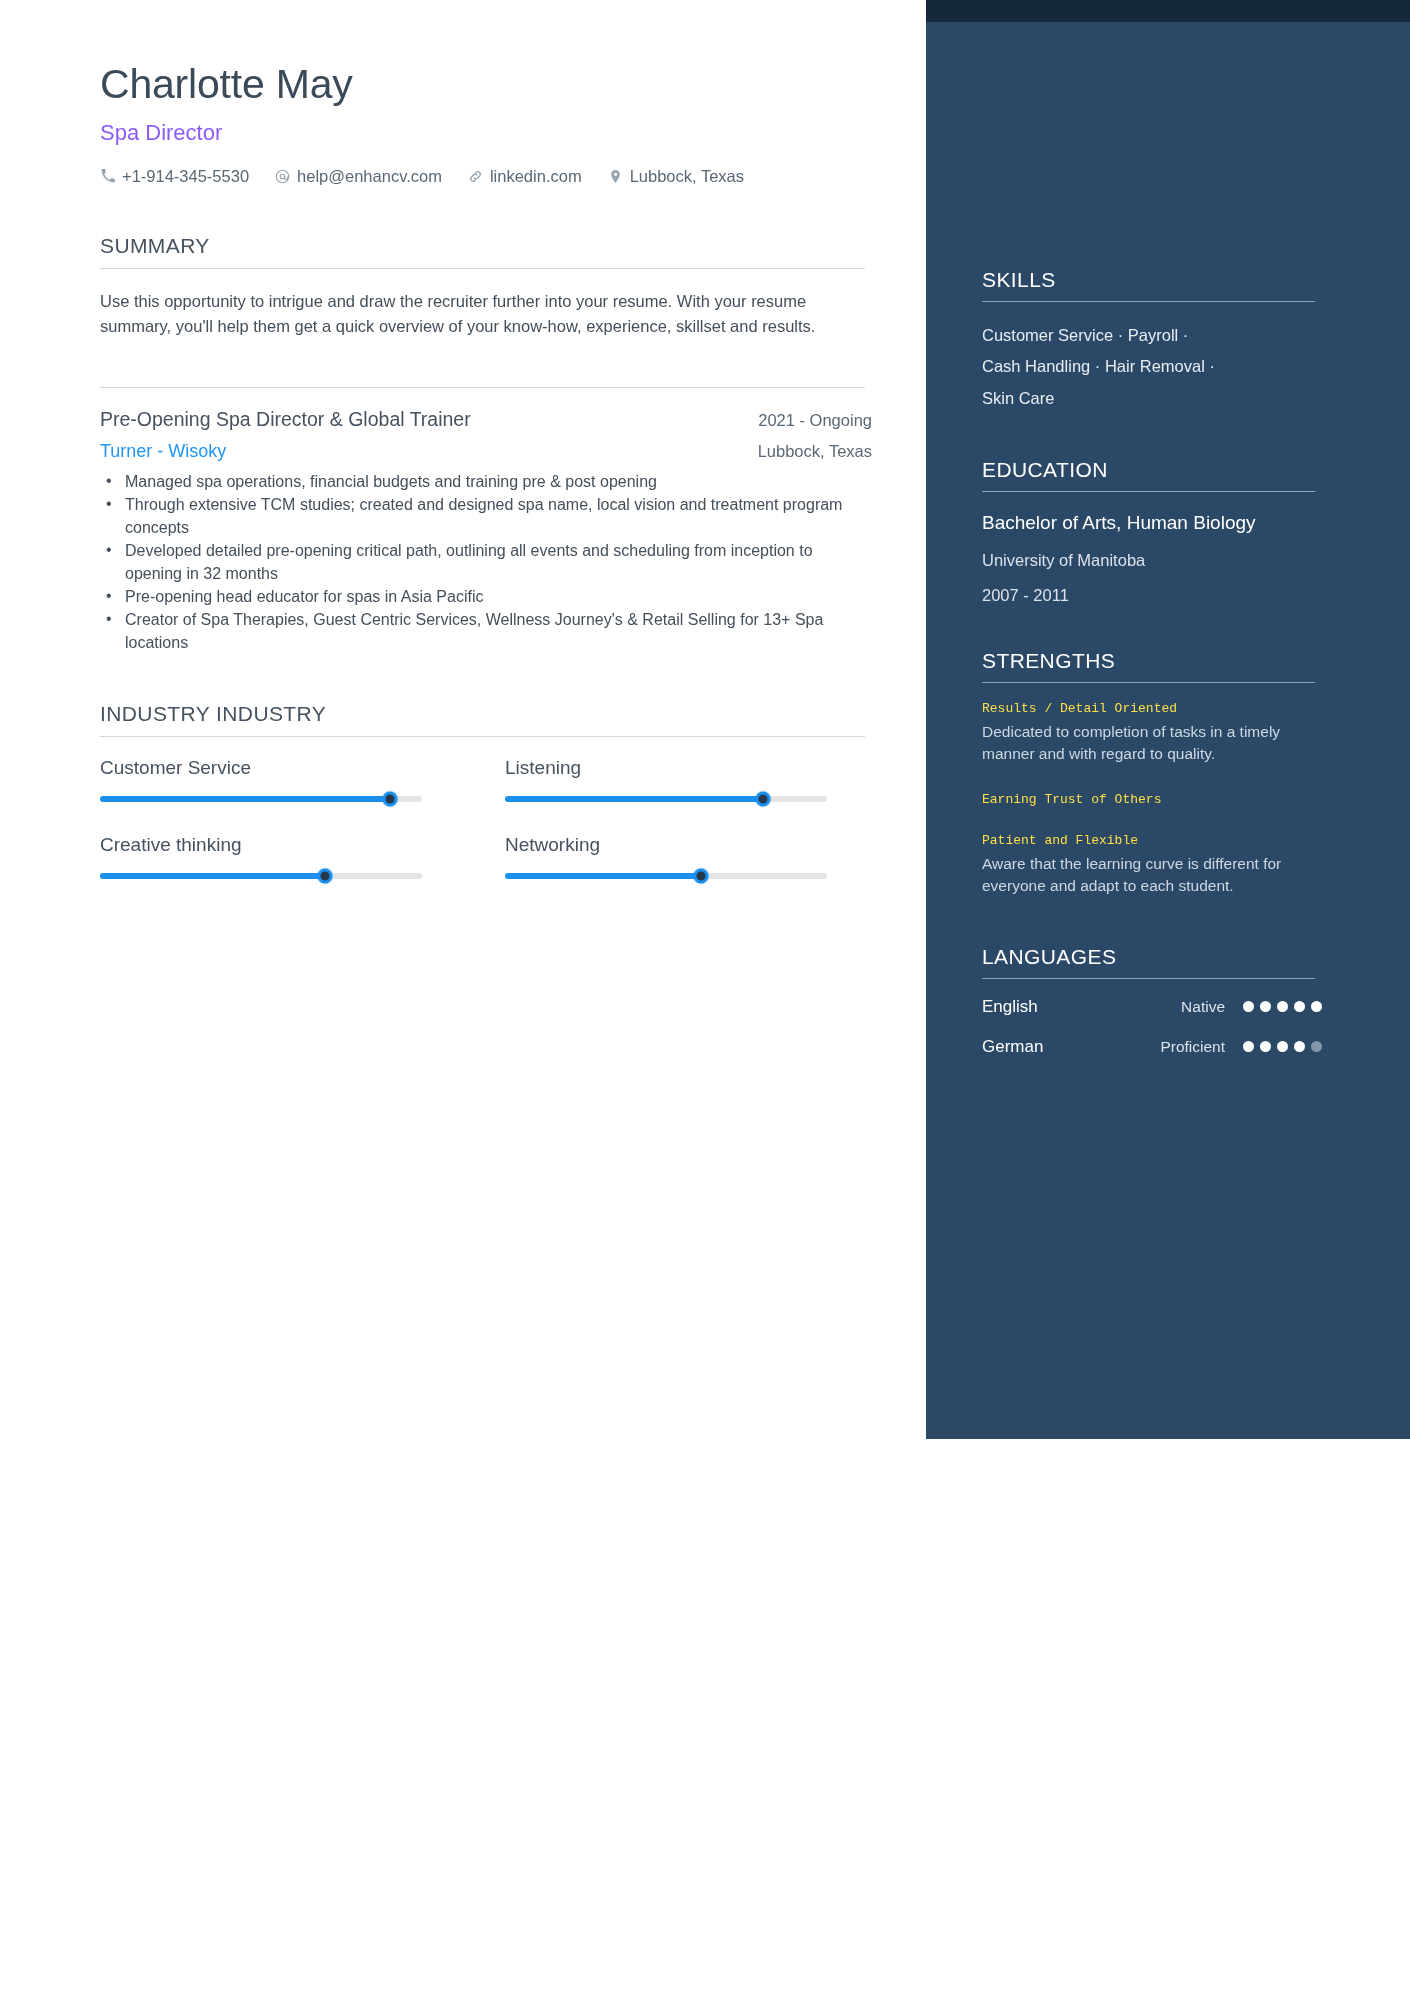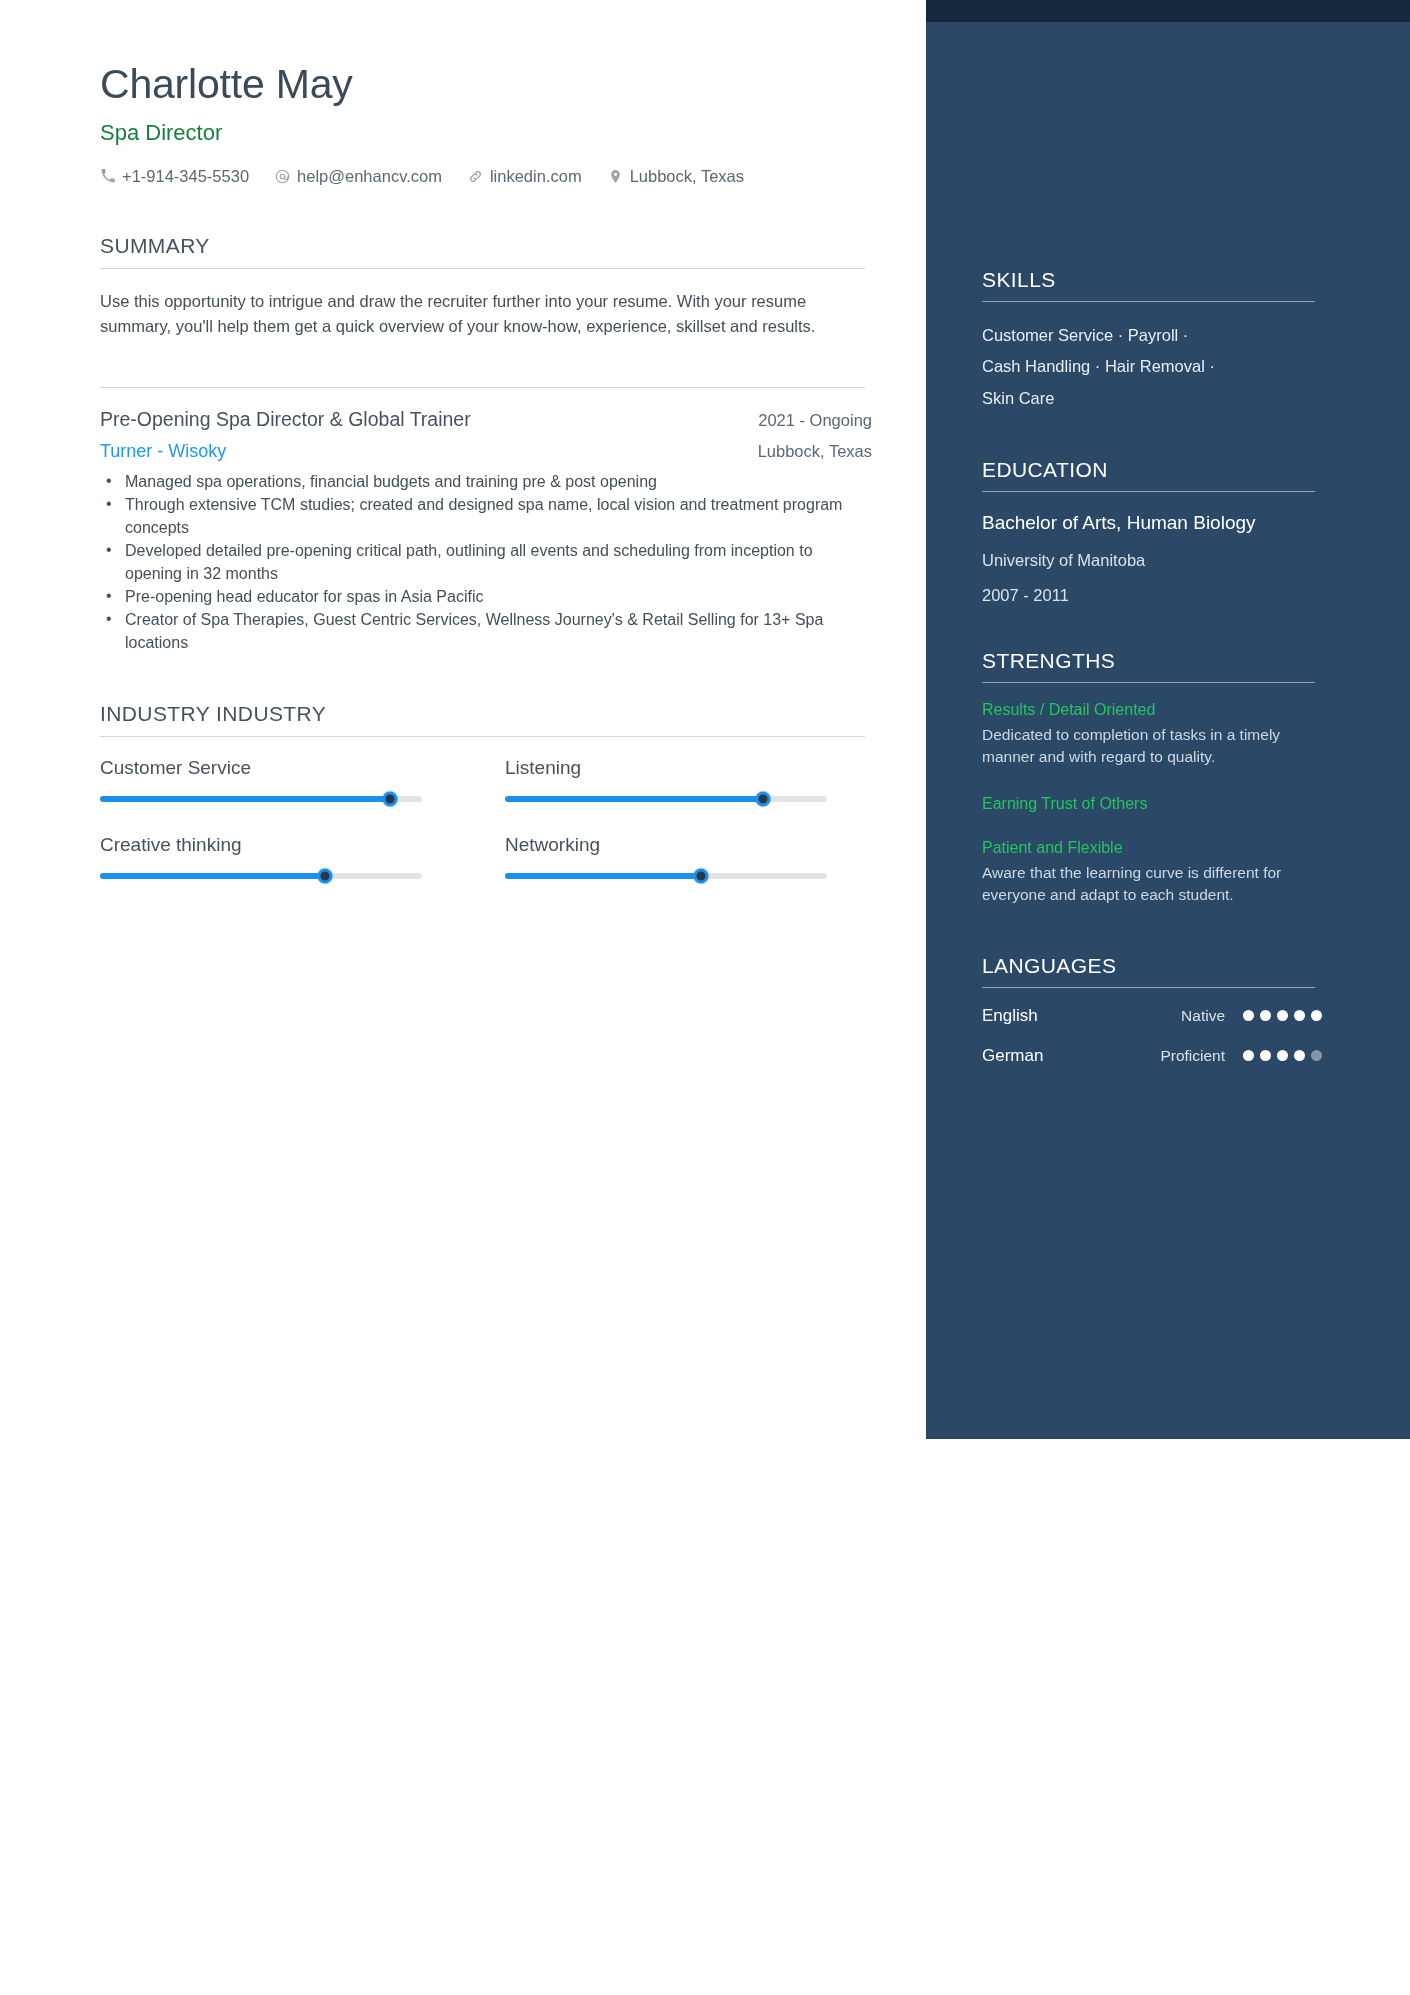--- a/index.html
+++ b/index.html
@@ -78,24 +78,25 @@
   .edu-dates {
     font-size: 16.5px;
     color: #dbe3ea;
     margin-top: 16px;
     font-weight: 400;
   }
 
   .strength-item { margin-bottom: 26px; }
   .strength-item:last-child { margin-bottom: 0; }
   .strength-title {
-    font-size: 16px;
-    color: #22c55e;
+    font-size: 13px;
+    color: #fde047;
     font-weight: 400;
     margin-bottom: 5px;
+    font-family: Liberation Mono, monospace;
   }
   .strength-desc {
     font-size: 15.5px;
     color: #cdd8e2;
     line-height: 1.43;
     font-weight: 400;
   }
 
   .lang-row {
     display: flex;
@@ -147,21 +148,21 @@
 
   .name {
     font-size: 41px;
     color: #3b4a59;
     font-weight: 400;
     letter-spacing: -0.2px;
     line-height: 1.12;
   }
   .job-title {
     font-size: 22px;
-    color: #15803d;
+    color: #8b5cf6;
     font-weight: 400;
     margin-top: 12px;
   }
 
   .contacts {
     display: flex;
     align-items: center;
     margin-top: 21px;
     gap: 26px;
     flex-wrap: wrap;

